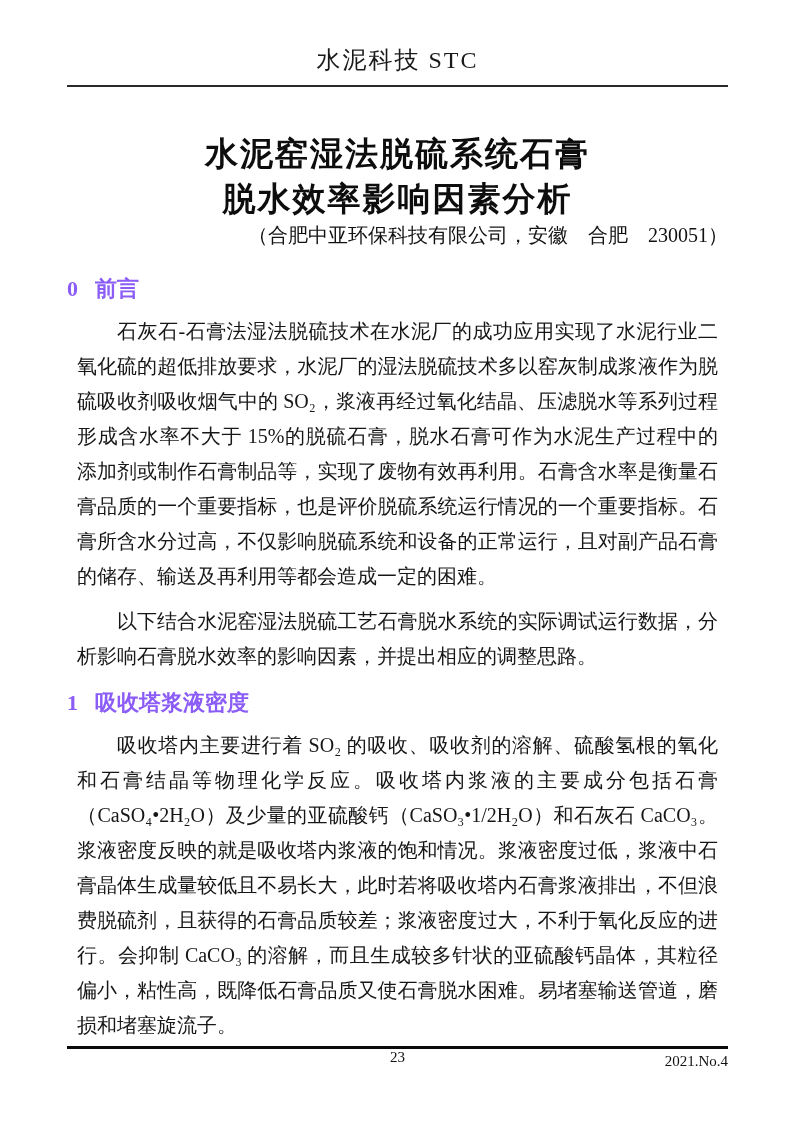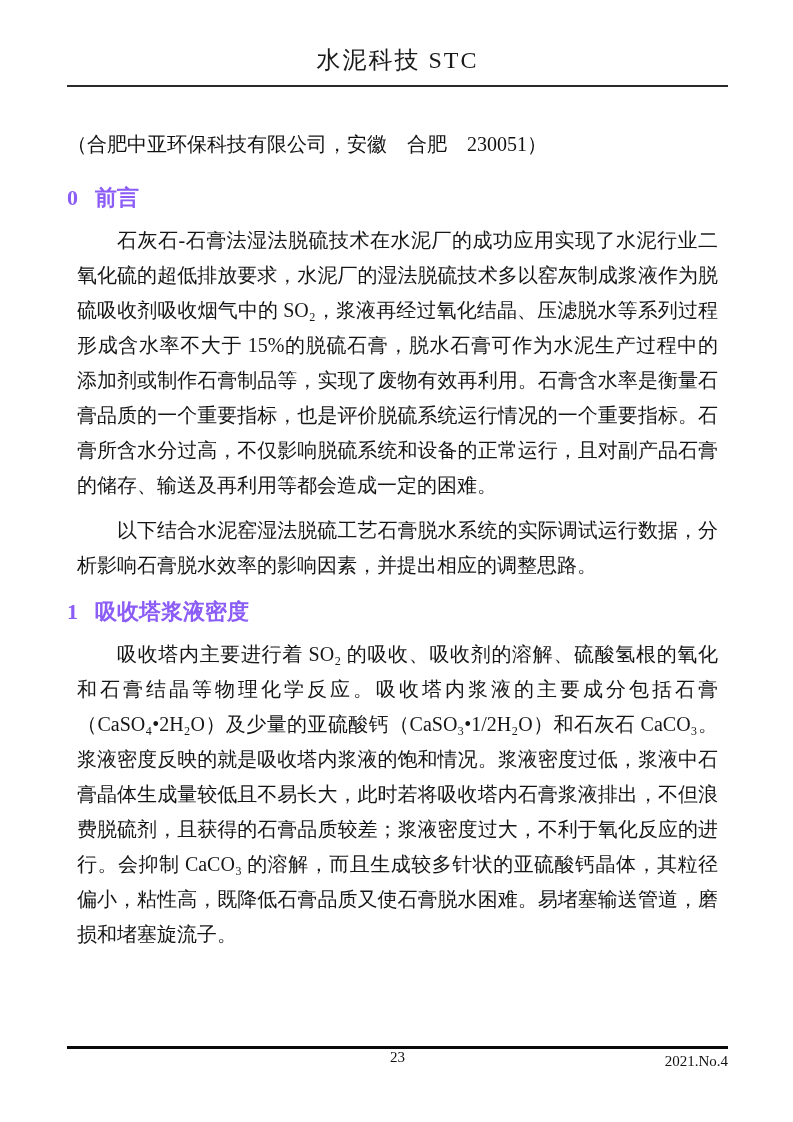--- a/index.html
+++ b/index.html
@@ -43,21 +43,21 @@
     color: #0d0d0d;
   }
   .author {
     margin-top: 15px;
     text-align: center;
     font-size: 20px;
     line-height: 25px;
   }
   .affiliation {
     margin-top: 1px;
-    text-align: left;
+    text-align: right;
     font-size: 20px;
     line-height: 26px;
   }
   .section-heading {
     margin: 26px 0 6px 0;
     font-family: "Liberation Sans", "DejaVu Sans", sans-serif;
     font-weight: bold;
     font-size: 22px;
     line-height: 30px;
     color: #8b5cf6;
@@ -100,20 +100,22 @@
 <div class="page">
 
   <div class="content">
 
     <div class="journal-header">
       <span>水泥科技 STC</span>
     </div>
     <hr class="header-rule">
 
     <div class="article-title">
+      <div>水泥窑湿法脱硫系统石膏</div>
+      <div>脱水效率影响因素分析</div>
     </div>
 
     <div class="affiliation">（合肥中亚环保科技有限公司，安徽　合肥　230051）</div>
 
     <div>
       <h2 class="section-heading">
         <span class="sec-num">0</span><span>前言</span>
       </h2>
       <p class="body-par">石灰石-石膏法湿法脱硫技术在水泥厂的成功应用实现了水泥行业二氧化硫的超低排放要求，水泥厂的湿法脱硫技术多以窑灰制成浆液作为脱硫吸收剂吸收烟气中的 SO₂，浆液再经过氧化结晶、压滤脱水等系列过程形成含水率不大于 15%的脱硫石膏，脱水石膏可作为水泥生产过程中的添加剂或制作石膏制品等，实现了废物有效再利用。石膏含水率是衡量石膏品质的一个重要指标，也是评价脱硫系统运行情况的一个重要指标。石膏所含水分过高，不仅影响脱硫系统和设备的正常运行，且对副产品石膏的储存、输送及再利用等都会造成一定的困难。</p>
       <p class="body-par">以下结合水泥窑湿法脱硫工艺石膏脱水系统的实际调试运行数据，分析影响石膏脱水效率的影响因素，并提出相应的调整思路。</p>

